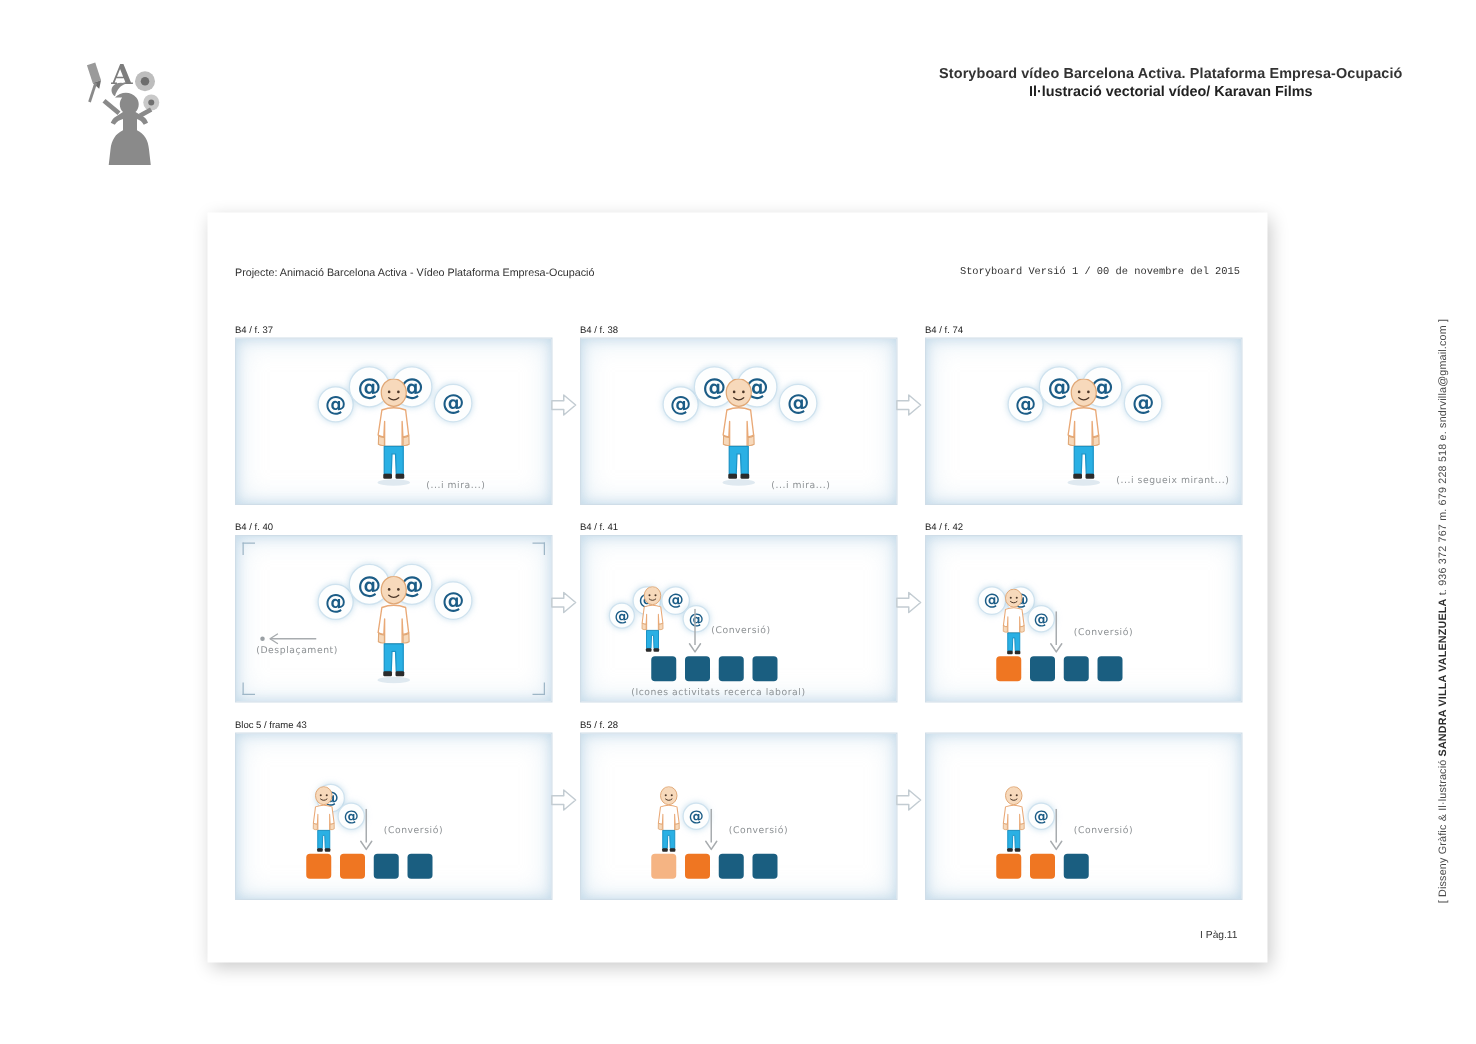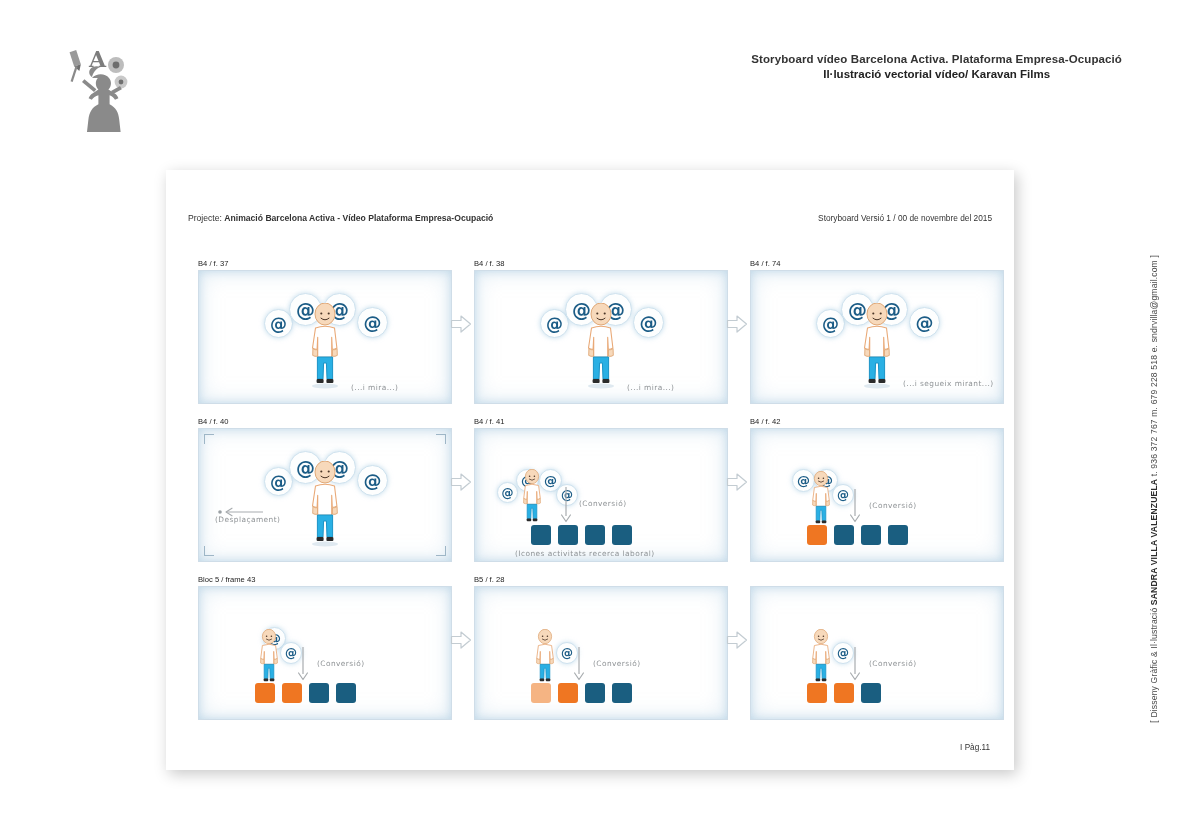--- a/index.html
+++ b/index.html
@@ -30,28 +30,28 @@
   #credit b{font-weight:bold;color:#2d2d2d;}
 
   
   #sheet{
     position:absolute;left:166px;top:170px;width:848px;height:600px;
     background:#fff;box-shadow:3px 4px 14px rgba(0,0,0,.22);
   }
 
   #sheet-head{position:absolute;left:22px;top:43px;right:22px;height:14px;}
   #proj{position:absolute;left:0;top:0;font-size:8.6px;color:#333;white-space:nowrap;}
-  #proj b{font-weight:bold;margin-top:41px;}
-  #ver{position:absolute;right:0;top:0;font-size:8.3px;color:#333;white-space:nowrap;}
+  #proj b{font-weight:normal;margin-top:41px;}
+  #ver{position:absolute;right:0;top:0;font-size:8.3px;color:#333;white-space:nowrap;font-family:Liberation Mono, monospace;}
 
   #pageno{position:absolute;right:24px;bottom:18px;font-size:8.2px;color:#333;}
 
   
   #grid{position:absolute;left:22px;top:88px;width:806px;}
-  .row{position:relative;height:158px;margin-left:10px;}
+  .row{position:relative;height:158px;}
   .cellwrap{position:absolute;top:0;width:254px;}
   .cellwrap.c0{left:0;}
   .cellwrap.c1{left:276px;}
   .cellwrap.c2{left:552px;}
 
   .cap{font-size:7.6px;color:#222;height:12px;line-height:12px;white-space:nowrap;}
 
   .panel{
     position:relative;width:254px;height:134px;
     background:#ffffff;

